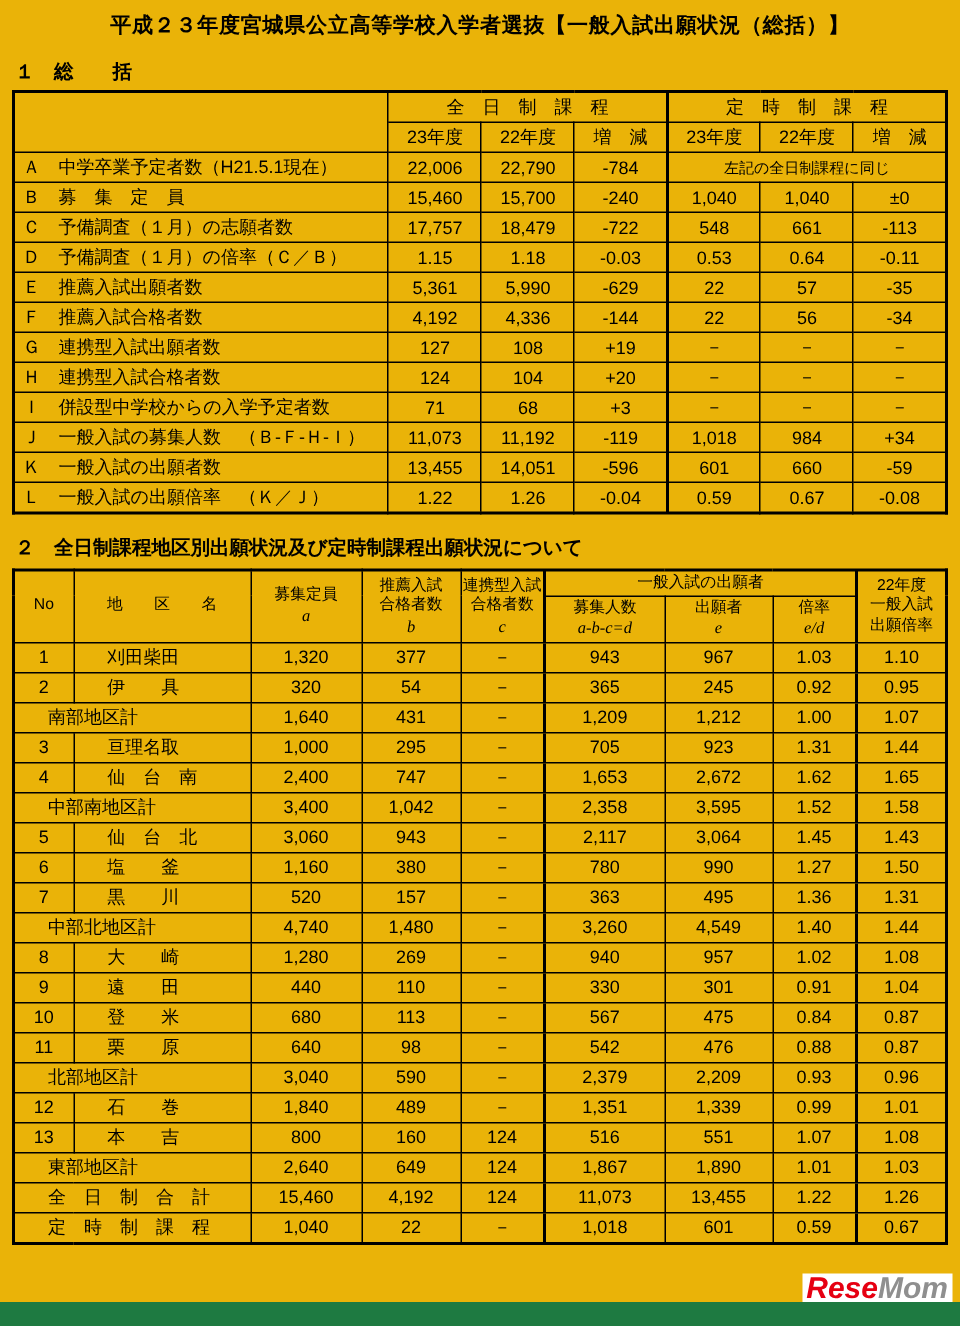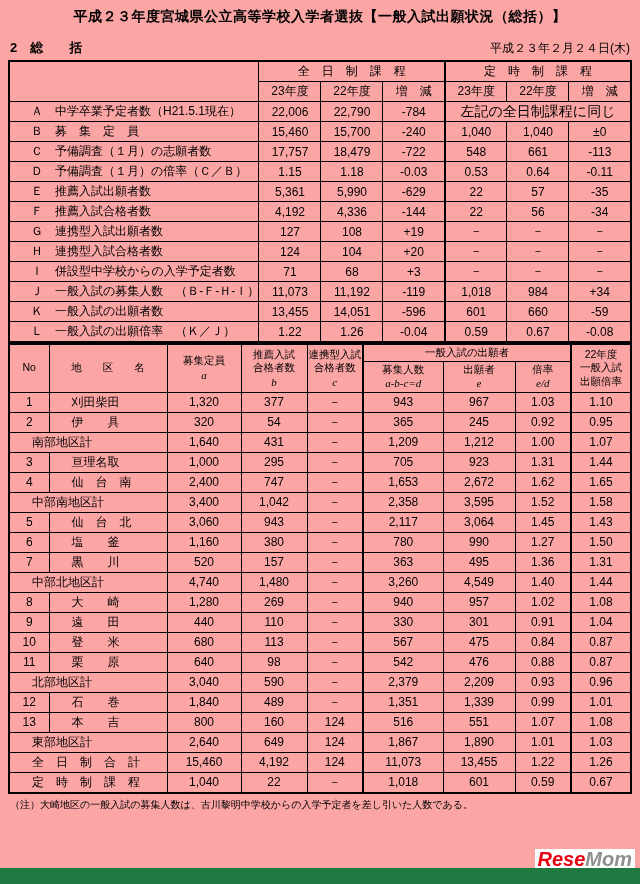--- a/index.html
+++ b/index.html
@@ -1,28 +1,28 @@
 <!DOCTYPE html>
 <html><head>
 <meta charset="utf-8">
 <style>
   html,body{margin:0;padding:0;background:#fff;}
-  .page{position:relative;width:640px;height:884px;overflow:hidden;background:#fca5a5;
+  .page{position:relative;width:640px;height:884px;overflow:hidden;background:#eab308;
         font-family:"Liberation Sans","DejaVu Sans",sans-serif;color:#000;}
   .doc-title{padding-top:8px;text-align:center;font-size:14px;font-weight:bold;letter-spacing:.5px;}
   .sec-bar{display:flex;justify-content:space-between;align-items:flex-end;margin:13px 10px 3px 10px;}
   .sec-title{font-size:13px;font-weight:bold;}
   .doc-date{font-size:12px;}
   .tbl{border-collapse:collapse;table-layout:fixed;margin:0 auto;width:624px;border:2px solid #000;}
   .tbl td,.tbl th{border:1px solid #000;font-weight:normal;overflow:hidden;white-space:nowrap;padding:0;}
   .t1 th{font-size:12px;height:19px;text-align:center;}
   .t1 td{font-size:12px;height:19px;text-align:center;}
-  .t1 .label-cell{text-align:left;padding-left:21px;}
+  .t1 .label-cell{text-align:left;padding-left:5px;}
   .t1 .row-code{display:inline-block;width:24px;}
-  .t1 .note-cell{font-size:14px;text-align:center;}
+  .t1 .note-cell{font-size:10px;text-align:center;}
   .groupL{border-left:2px solid #000 !important;}
   .sec2-title{margin:13px 10px 5px 10px;font-size:13px;font-weight:bold;}
   .t2 thead th{font-size:10.5px;line-height:1.3;padding:1px 0;text-align:center;vertical-align:middle;}
   .t2 td{font-size:12px;height:19px;text-align:center;}
   .t2 .name-cell{text-align:left;padding-left:22px;}
   .hl{display:block;white-space:pre-line;}
   .hs{display:block;font-family:"Liberation Serif","DejaVu Serif",serif;font-style:italic;font-size:11px;}
   .note{margin:4px 10px 0 10px;font-size:10px;}
   .footer-bar{position:absolute;left:0;bottom:0;width:640px;height:16px;background:#1e7a41;}
   .logo{position:absolute;right:5px;bottom:14px;font-size:20px;font-weight:bold;font-style:italic;
@@ -31,22 +31,21 @@
   .logo .mom{color:#8f8f8f;}
 </style>
 </head>
 <body>
 
 <div class="page">
 
   <div class="doc-title">平成２３年度宮城県公立高等学校入学者選抜【一般入試出願状況（総括）】</div>
 
   <div class="sec-bar">
-    <span class="sec-title">2　総　　括</span>
-    <span class="doc-date">平成２３年２月２４日(木)</span>
+    <span class="sec-title">１　総　　括</span>
   </div>
 
   <table class="tbl t1">
     <colgroup>
       <col style="width:250px">
         <col style="width:62px">
         <col style="width:62px">
         <col style="width:62px">
       <col style="width:62px">
         <col style="width:62px">
@@ -170,20 +169,21 @@
           <td class="num">1.22</td>
           <td class="num">1.26</td>
           <td class="num">-0.04</td>
           <td class="num groupL">0.59</td>
           <td class="num">0.67</td>
           <td class="num">-0.08</td>
         </tr>
       </tbody>
   </table>
 
+  <div class="sec2-title">２　全日制課程地区別出願状況及び定時制課程出願状況について</div>
 
   <table class="tbl t2">
     <colgroup>
       <col style="width:40px">
         <col style="width:118px">
         <col style="width:74px">
         <col style="width:66px">
       <col style="width:56px">
         <col style="width:80px">
         <col style="width:72px">
@@ -440,19 +440,18 @@
           <td class="num">22</td>
           <td class="num">－</td>
           <td class="num groupL">1,018</td>
           <td class="num">601</td>
           <td class="num">0.59</td>
           <td class="num groupL">0.67</td>
         </tr>
       </tbody>
   </table>
 
-  <div class="note">（注）大崎地区の一般入試の募集人数は、古川黎明中学校からの入学予定者を差し引いた人数である。</div>
 
   <div class="logo"><span class="rese">Rese</span><span class="mom">Mom</span></div>
 
   <div class="footer-bar"></div>
 
 </div>
 
 </body></html>

